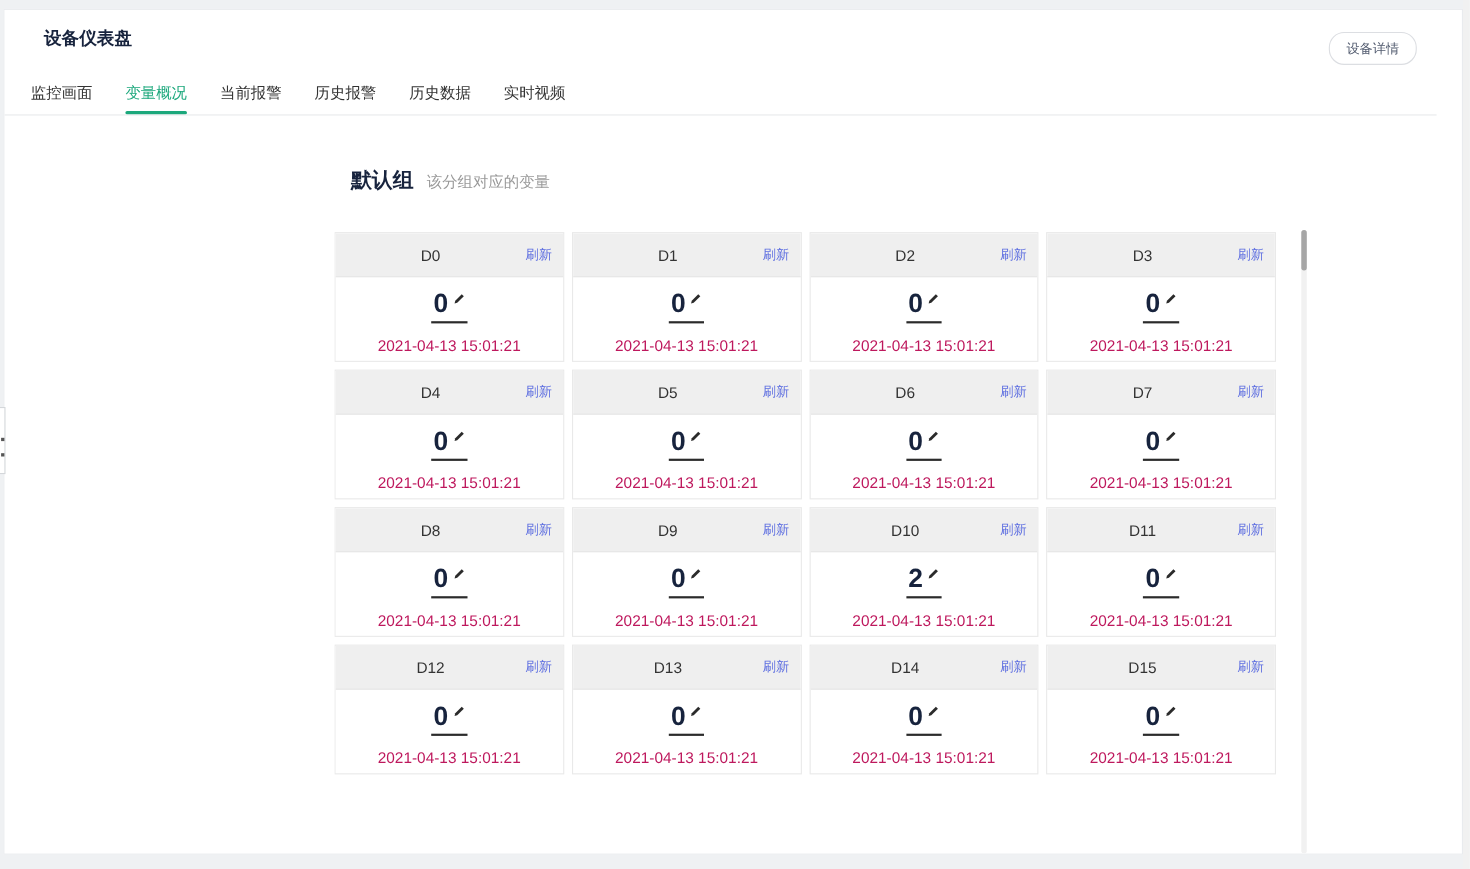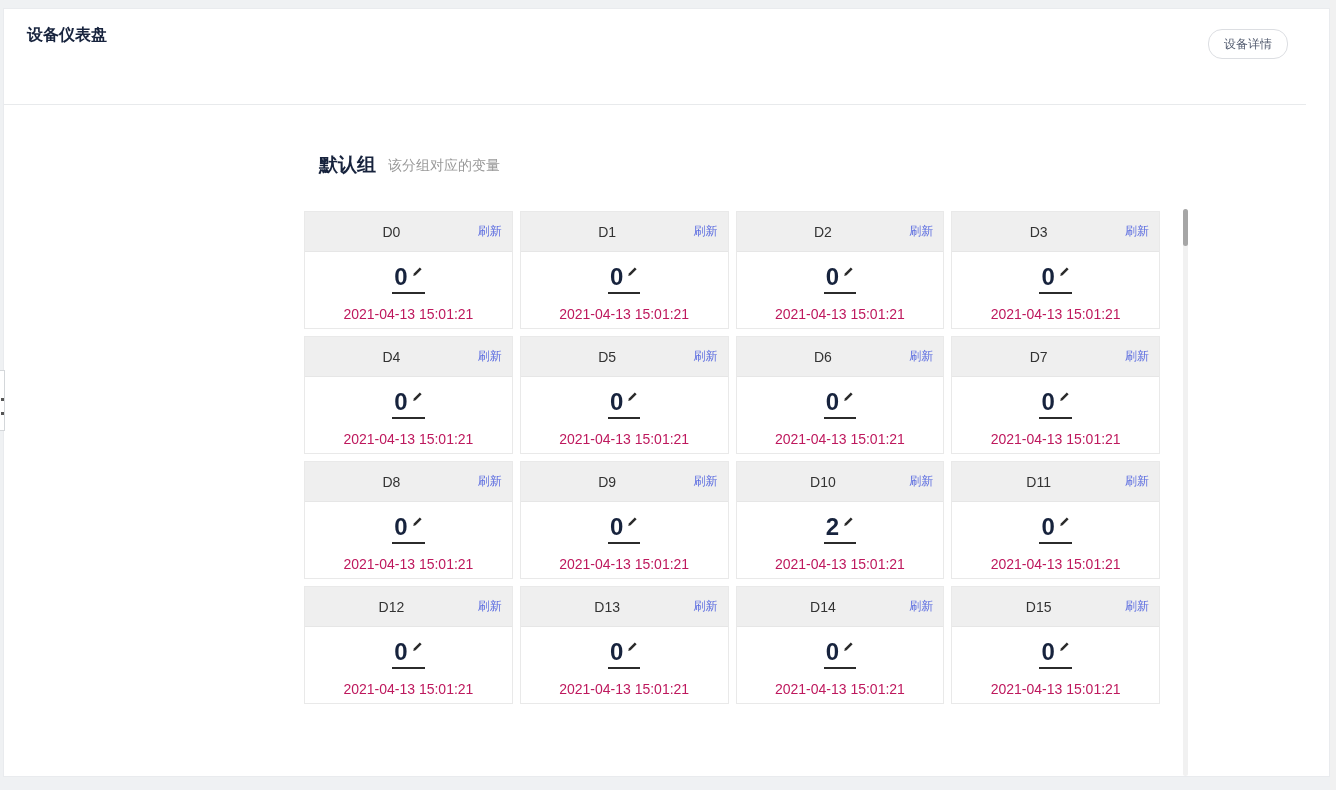--- a/index.html
+++ b/index.html
@@ -15,21 +15,21 @@
     font-size:14px;
   }
   .app{
     position:absolute;left:3px;top:8px;right:6px;bottom:13px;
     background:#fff;border:1px solid #e9ebee;
     overflow:hidden;
   }
   
   .outer-scroll{position:absolute;right:0;top:0;width:6px;height:790px;background:#f1f1f1;}
   
-  .page-title{position:absolute;left:23px;top:16px;font-size:16px;font-weight:700;color:#17233d;}
+  .page-title{position:absolute;left:36px;top:16px;font-size:16px;font-weight:700;color:#17233d;}
   .detail-btn{
     position:absolute;right:41px;top:20px;height:30px;padding:0 15px;
     background:#fff;border:1px solid #dcdee2;border-radius:14px;
     font-size:12px;color:#515a6e;cursor:pointer;
     font-family:inherit;
   }
   
   .tabs{position:absolute;left:24px;top:65px;right:0;height:31px;white-space:nowrap;}
   .tab{
     position:relative;display:inline-block;margin-right:30px;padding-bottom:10px;
@@ -105,20 +105,21 @@
 </style>
 </head>
 <body>
 
 <div class="app">
 
   <div class="page-title">设备仪表盘</div>
 
   <button class="detail-btn">设备详情</button>
 
+  <div class="tabs"><div class="tab">监控画面</div><div class="tab active">变量概况</div><div class="tab">当前报警</div><div class="tab">历史报警</div><div class="tab">历史数据</div><div class="tab">实时视频</div></div>
   <div class="tabs-divider"></div>
 
   <div class="content">
 
 
     <div class="main">
       <div class="group-header">
         <span class="group-title">默认组</span><span class="group-subtitle">该分组对应的变量</span>
       </div>
       <div class="grid-viewport">

